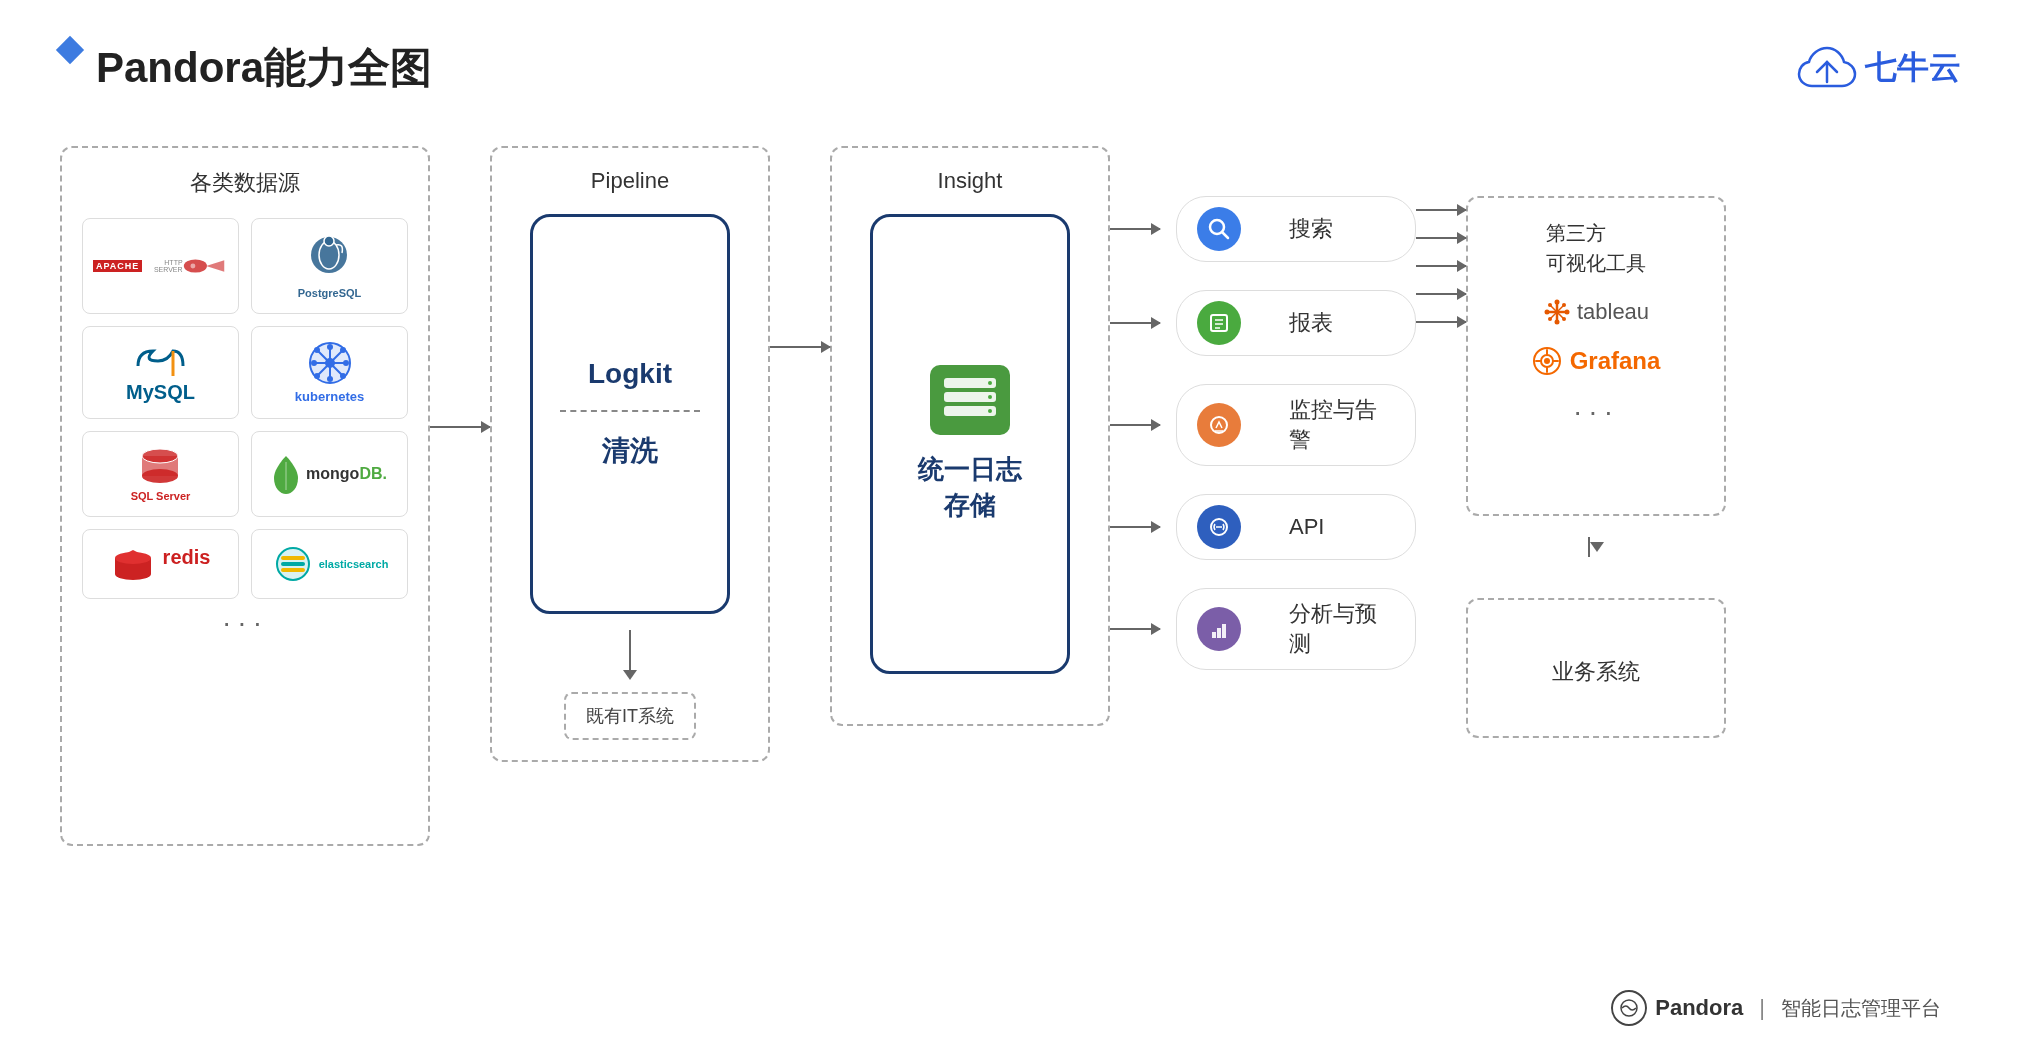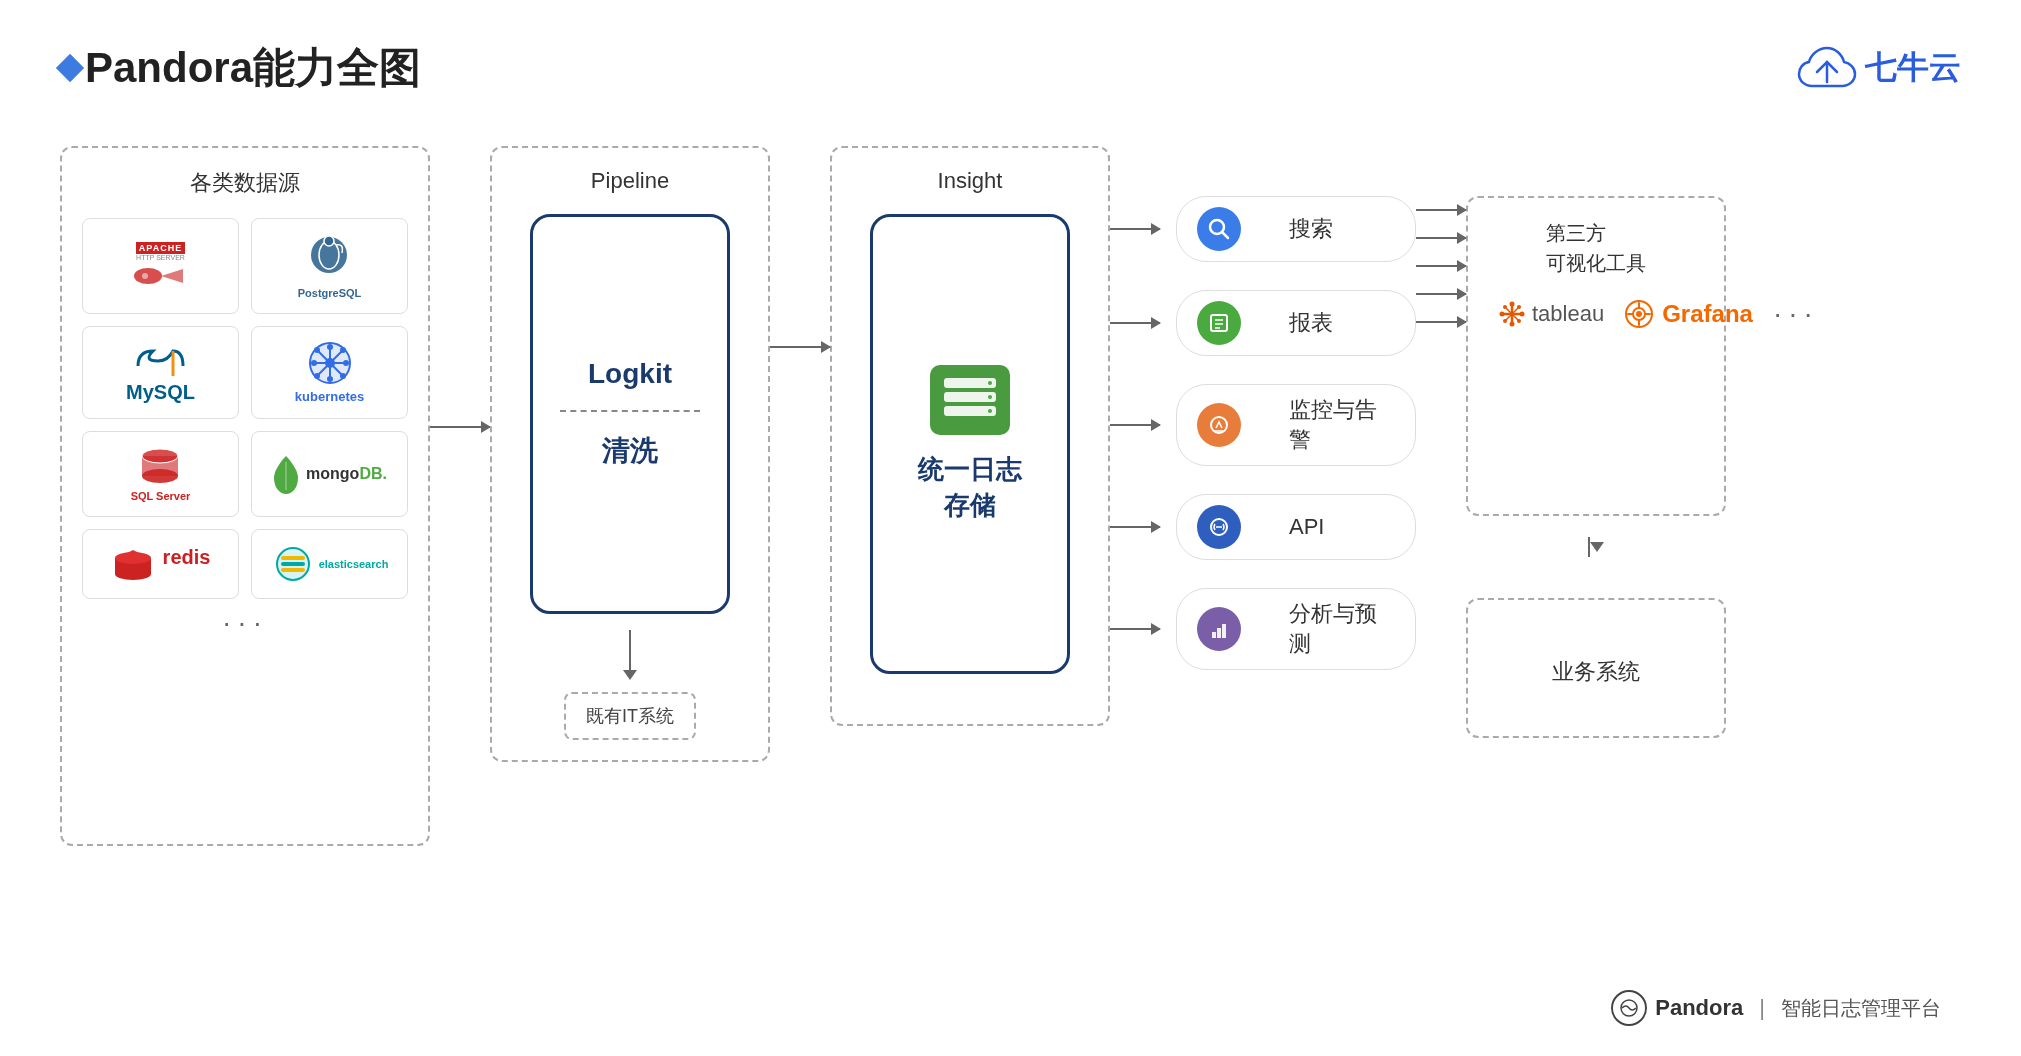--- a/index.html
+++ b/index.html
@@ -23,22 +23,21 @@
     
     .header {
       display: flex;
       justify-content: space-between;
       align-items: center;
       margin-bottom: 50px;
     }
 
     .title-area {
       display: flex;
-      align-items: center;
-      gap: 5px;
+      gap: 16px;
     }
 
     .diamond-icon {
       width: 20px;
       height: 20px;
       background: #3d7be0;
       transform: rotate(45deg);
       flex-shrink: 0;
     }
 
@@ -100,22 +99,23 @@
       text-align: center;
       font-size: 28px;
       color: #666;
       letter-spacing: 6px;
       margin-top: 8px;
     }
 
     
     .apache-logo {
       display: flex;
-      flex-direction: column;
-      align-items: center;
+      flex-direction: row;
+      align-items: center;
+      text-align: right;
     }
 
     
     .arrow-connector {
       display: flex;
       align-items: center;
       padding-top: 280px;
       flex-shrink: 0;
     }
 
@@ -372,20 +372,21 @@
     .tp-title {
       font-size: 20px;
       color: #333;
       text-align: left;
       margin-bottom: 20px;
       line-height: 1.5;
     }
 
     .tp-tools {
       display: flex;
+      flex-direction: column;
       align-items: center;
       gap: 20px;
       width: 100%;
     }
 
     .tableau-logo {
       display: flex;
       align-items: center;
       gap: 6px;
       font-size: 22px;

